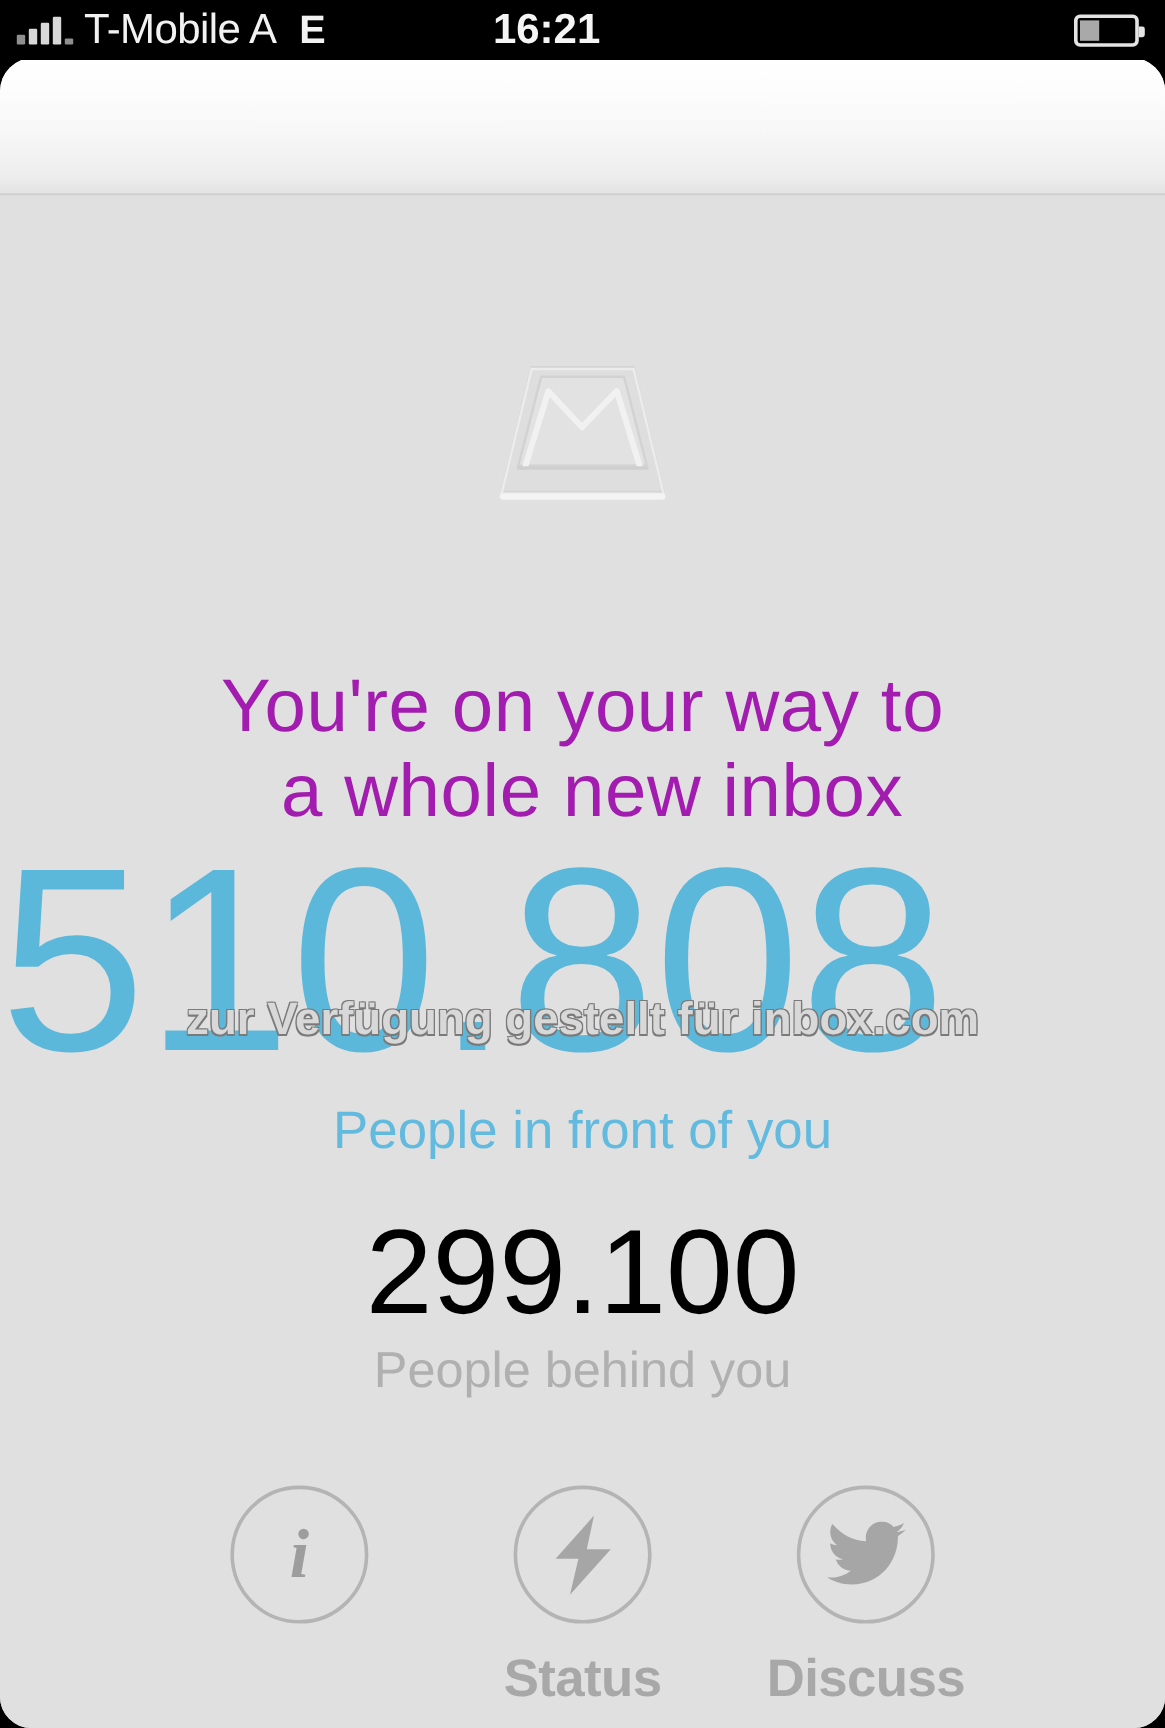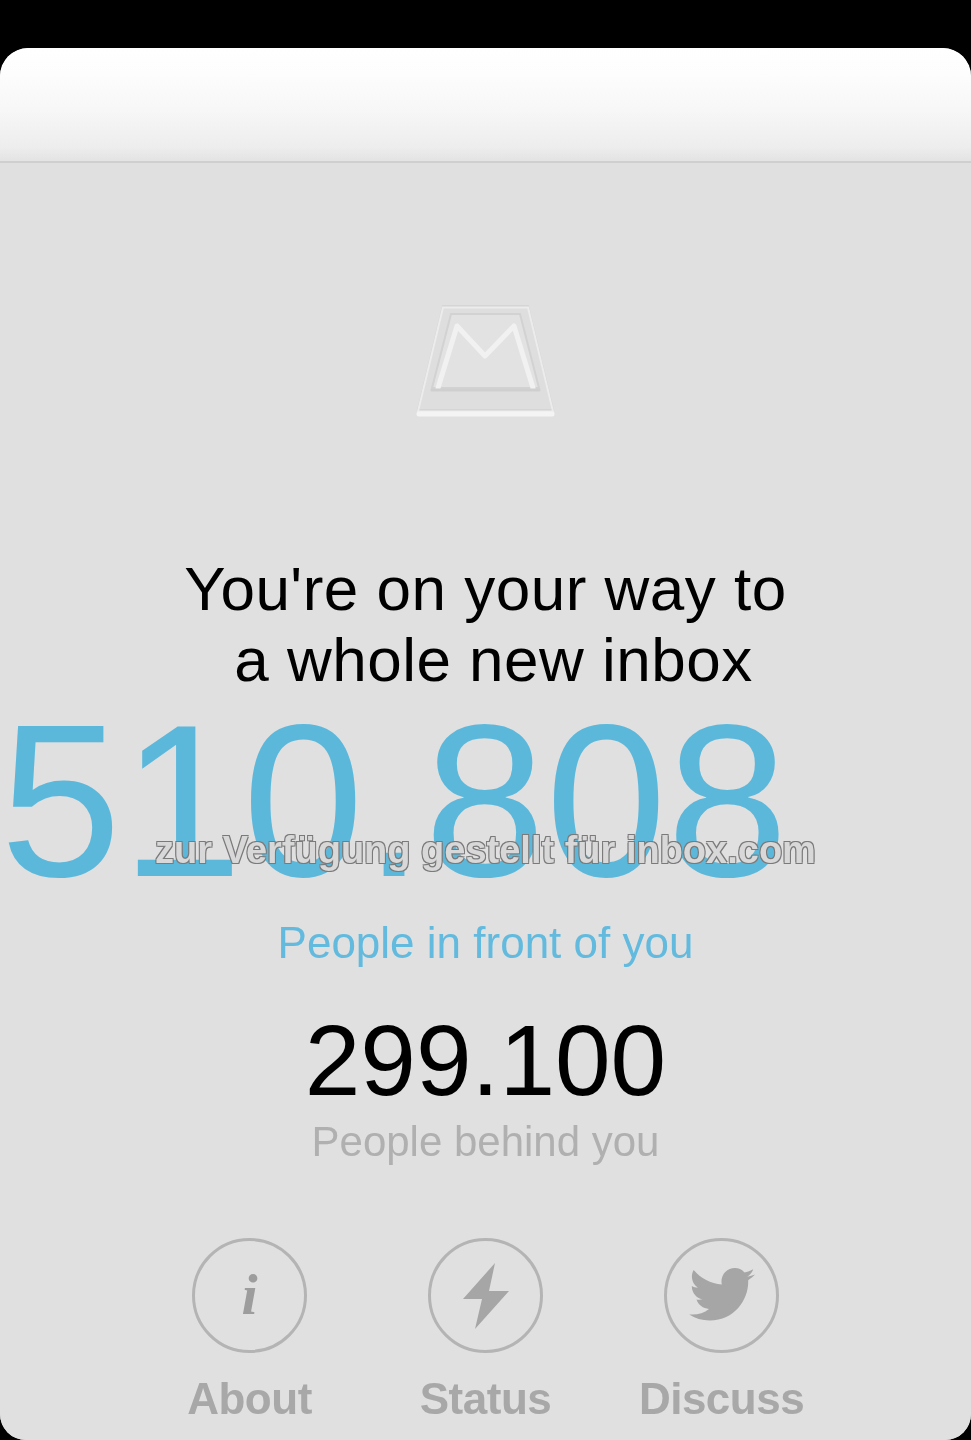--- a/index.html
+++ b/index.html
@@ -163,21 +163,21 @@
     display: block;
   }
 
   
   #headline {
     position: absolute;
     top: 388px;
     left: 0;
     width: 971px;
     text-align: center;
-    color: #000000;
+    color: #a21caf;
     font-size: 62px;
     font-weight: 300;
     line-height: 71px;
     letter-spacing: 0.5px;
   }
   #headline .l2 { display: block; padding-left: 16px; }
 
   
   #bignum {
     position: absolute;
@@ -294,20 +294,37 @@
     line-height: 48px;
     letter-spacing: -0.5px;
     white-space: nowrap;
   }
 </style>
 </head>
 <body>
 
 <div id="phone">
 
+  <div id="statusbar">
+    <div class="sb-left">
+      <span class="signal-bars">
+        <i></i>
+          <i></i>
+          <i></i>
+          <i></i>
+          <i></i>
+      </span>
+      <span class="carrier">T-Mobile A</span>
+      <span class="net-type">E</span>
+    </div>
+    <div class="sb-time">16:21</div>
+    <div class="battery">
+      <div class="battery-fill" style="width: 33%;"></div>
+    </div>
+  </div>
 
   <div id="app">
 
     <div id="navbar">
       <span></span>
     </div>
 
     <div id="content">
 
       <div id="logo-wrap">
@@ -335,21 +352,20 @@
 
       <div id="behindnum">299.100</div>
       <div id="behind-label">People behind you</div>
 
       <div id="bottombar">
 
         <div class="bbtn">
           <div class="bcircle">
             <span class="binfo">i</span>
           </div>
-          <div class="blabel">About</div>
         </div>
 
         <div class="bbtn">
           <div class="bcircle">
             <svg width="62" height="70" viewBox="0 0 62 70">
               <path d="M40 2 L8 38 L27 38 L20 68 L54 30 L34 30 Z" fill="#a6a6a6"></path>
             </svg>
           </div>
           <div class="blabel">Status</div>
         </div>

